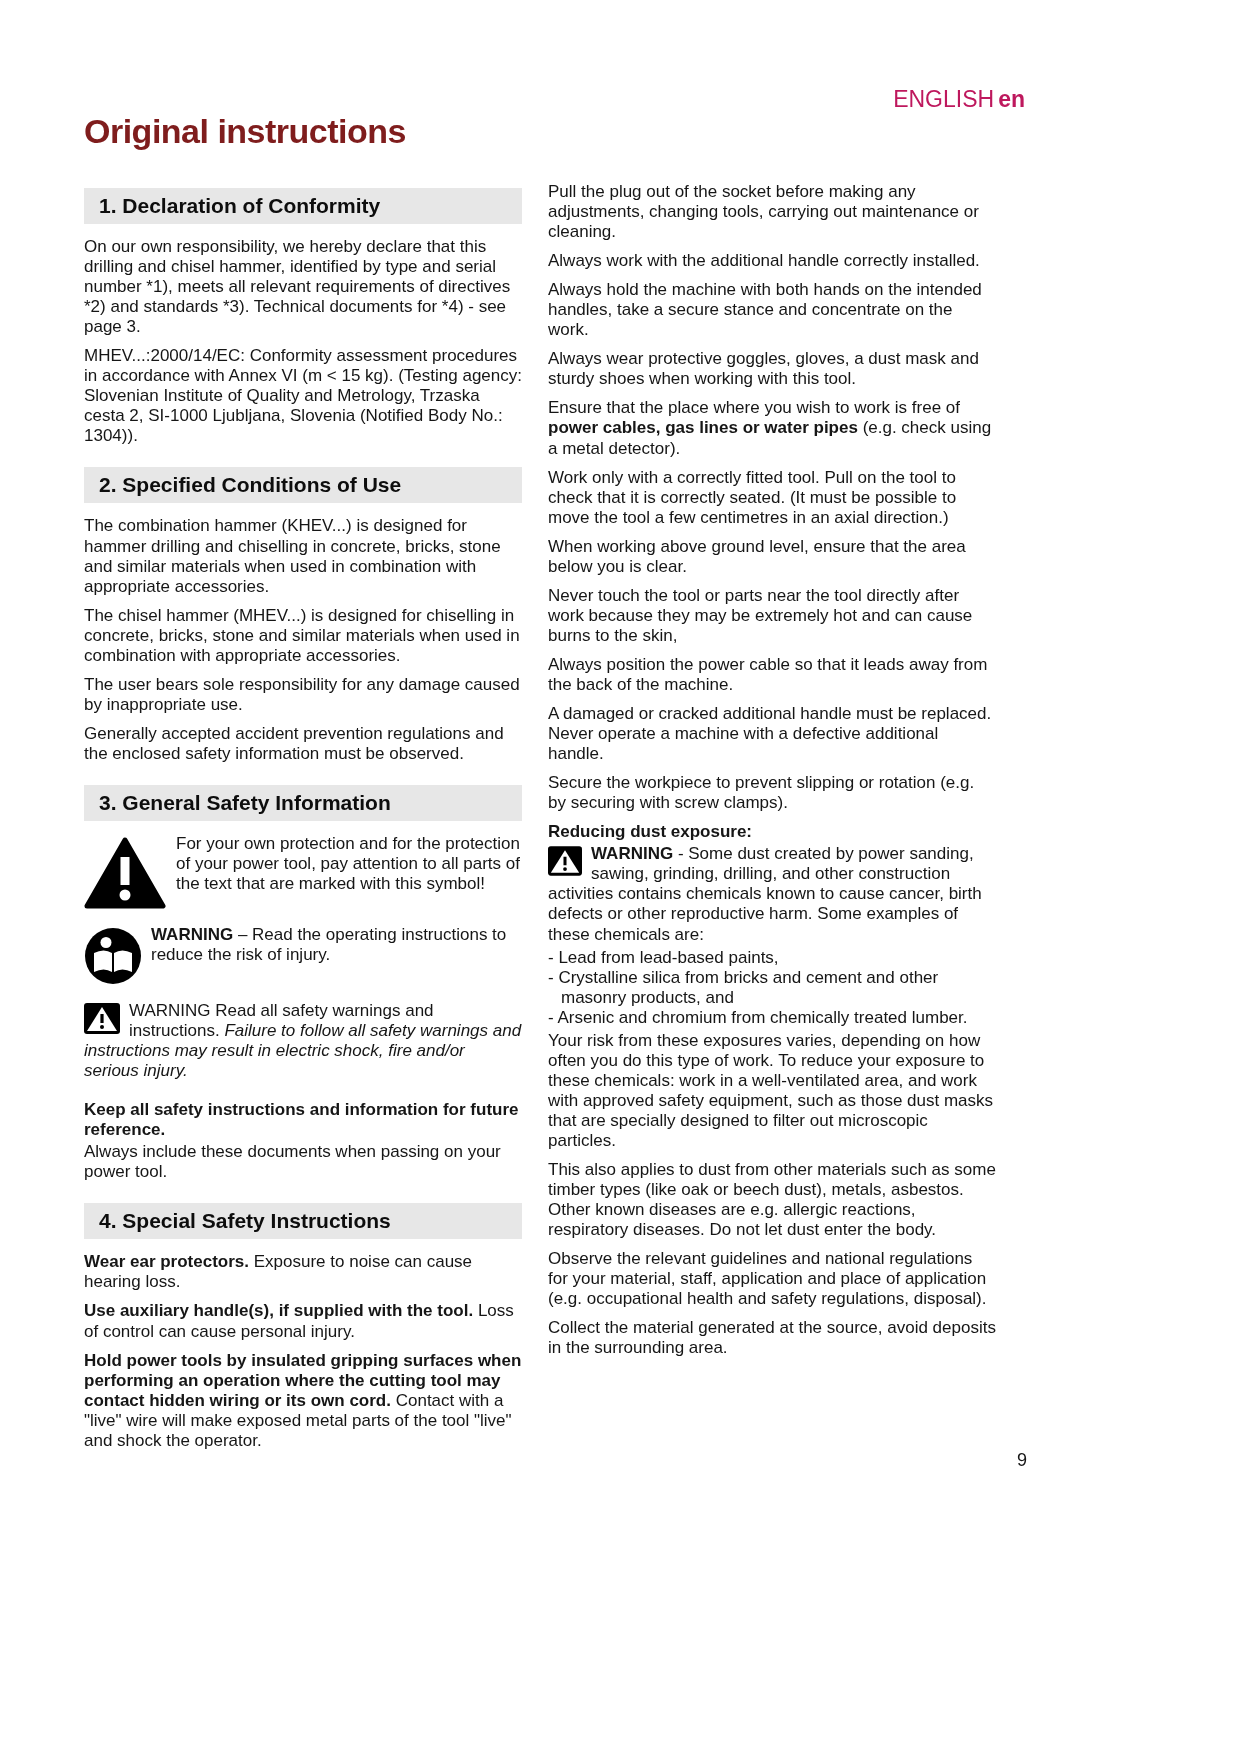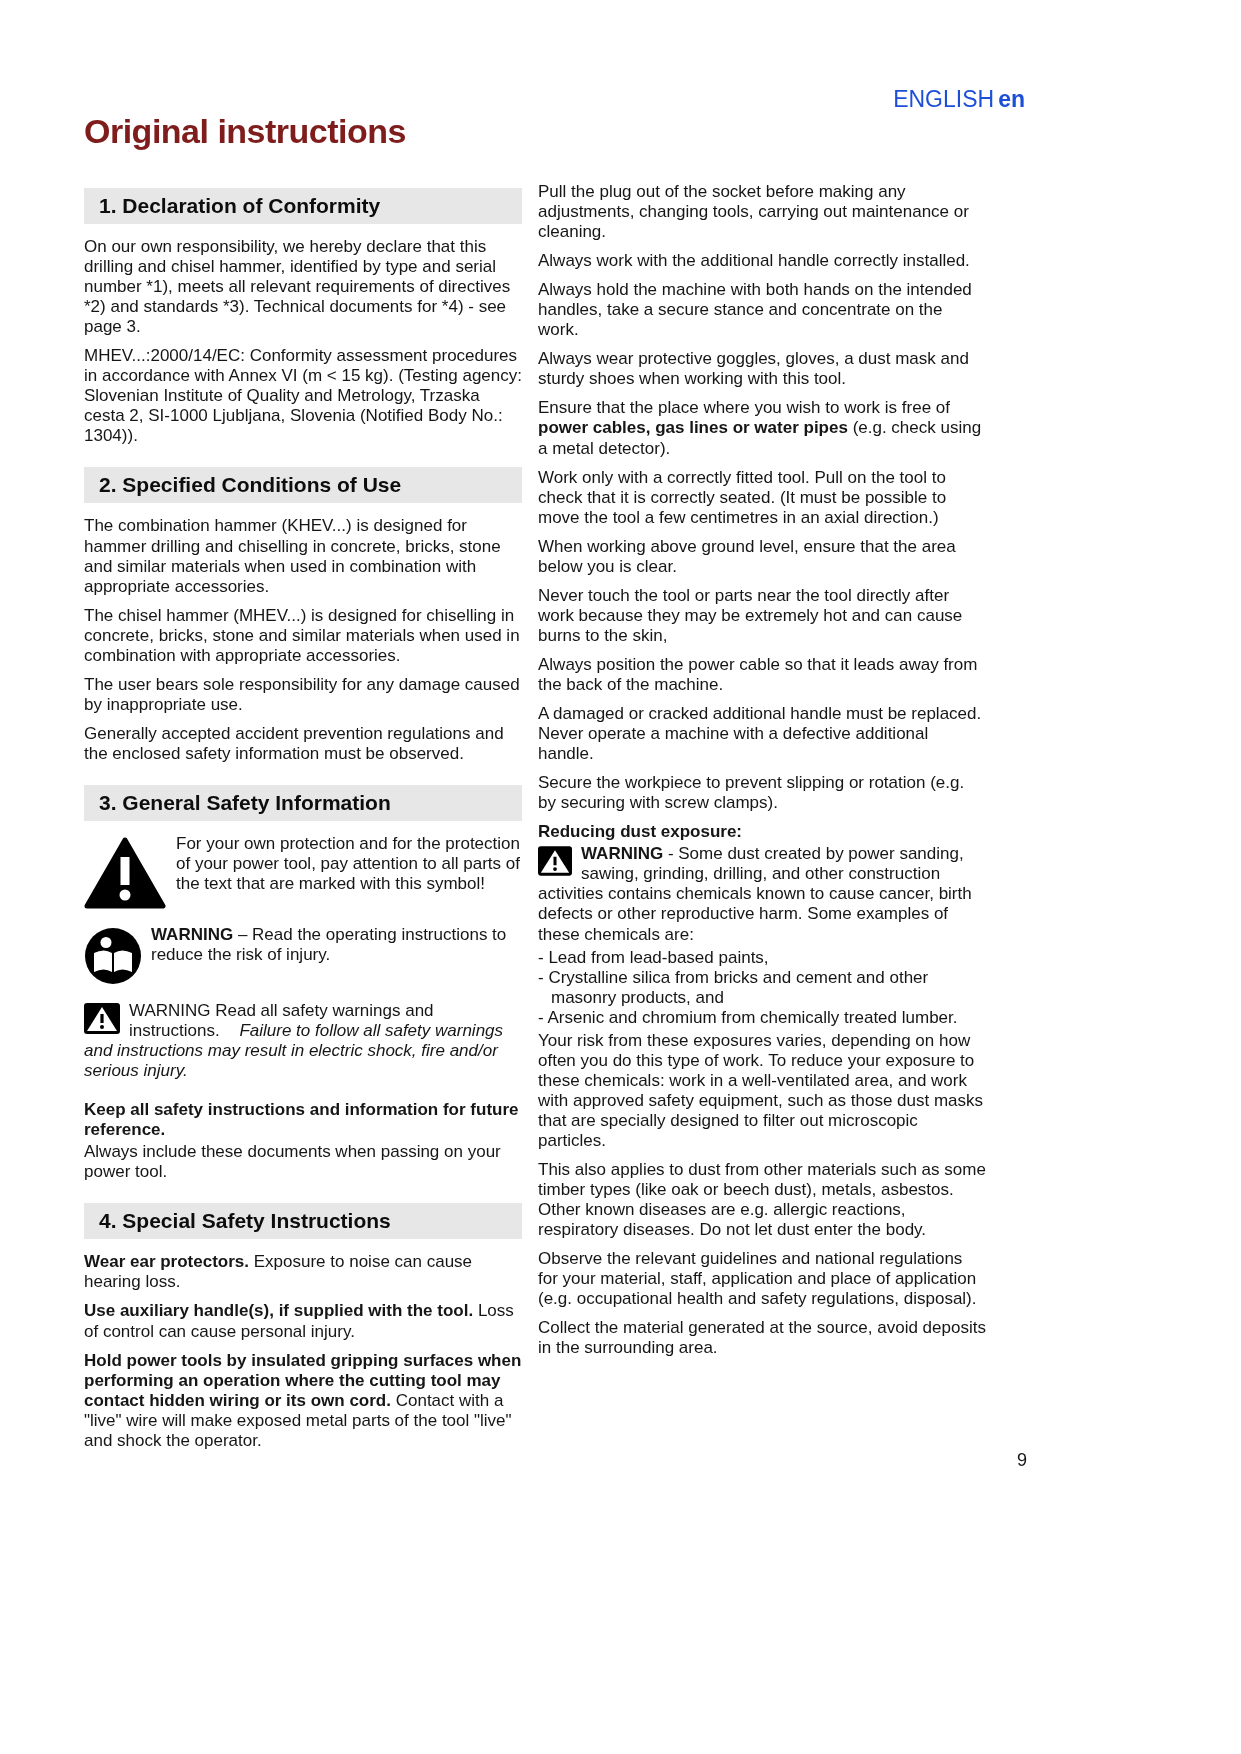--- a/index.html
+++ b/index.html
@@ -5,28 +5,28 @@
   html, body { margin: 0; padding: 0; background: #ffffff; }
   .page {
     position: relative;
     width: 1241px;
     height: 1754px;
     background: #ffffff;
     font-family: "Liberation Sans", "DejaVu Sans", sans-serif;
     color: var(--text, #161616);
     overflow: hidden;
   }
-  .lang-tag { position: absolute; top: 86px; right: 216px; font-size: 23px; color: #1d4ed8; }
+  .lang-tag { position: absolute; top: 86px; right: 216px; font-size: 23px; color: #be185d; }
   .lang-tag .lang-code { font-weight: 700; margin-left: 4px; }
   .doc-title {
     position: absolute; top: 112px; left: 84px;
     font-size: 34px; font-weight: 700; letter-spacing: -0.5px; color: #7f1d1d;
     margin: 0;
   }
-  .columns { position: absolute; top: 180px; left: 84px; display: flex; gap: 16px; }
+  .columns { position: absolute; top: 180px; left: 84px; display: flex; gap: 26px; }
   .col-left  { width: 438px; }
   .col-right { width: 448px; padding-top: 2px; }
   .sec-heading {
     background: var(--heading_bg, #e7e7e7);
     font-size: 21px; font-weight: 700; color: #0d0d0d;
     padding: 6px 8px 6px 15px;
     margin: 21px 0 13px;
   }
   .col-left .sec-heading:first-child { margin-top: 8px; }
   .para { font-size: 17px; line-height: 1.18; margin: 0 0 9px; }
@@ -95,21 +95,21 @@
 
       <div class="icon-block">
         <span class="icon icon-warn-sm">
           <svg width="36" height="31" viewBox="0 0 36 31" aria-hidden="true">
             <rect x="0" y="0" width="36" height="31" rx="3" fill="#000"></rect>
             <path d="M18 4 L33 28 L3 28 Z" fill="#fff"></path>
             <rect x="16.4" y="11" width="3.2" height="9" fill="#000"></rect>
             <circle cx="18" cy="24" r="2" fill="#000"></circle>
           </svg>
         </span>
-        <div class="para"><span style="font-weight: 400;">WARNING Read all safety warnings and instructions.</span><span style="font-style: italic; margin-left: 15px;"> Failure to follow all safety warnings and instructions may result in electric shock, fire and/or serious injury.</span></div>
+        <div class="para"><span style="font-weight: 400;">WARNING Read all safety warnings and instructions.</span><span style="font-style: italic;"> Failure to follow all safety warnings and instructions may result in electric shock, fire and/or serious injury.</span></div>
       </div>
 
       <p class="para bold tight">Keep all safety instructions and information for future reference.</p>
       <p class="para">Always include these documents when passing on your power tool.</p>
 
       <div class="sec-heading">4. Special Safety Instructions</div>
       <p class="para"><span style="font-weight: 700;">Wear ear protectors.</span><span> Exposure to noise can cause hearing loss.</span></p>
       <p class="para"><span style="font-weight: 700;">Use auxiliary handle(s), if supplied with the tool.</span><span> Loss of control can cause personal injury.</span></p>
       <p class="para"><span style="font-weight: 700; margin-top: 25px;">Hold power tools by insulated gripping surfaces when performing an operation where the cutting tool may contact hidden wiring or its own cord.</span><span> Contact with a "live" wire will make exposed metal parts of the tool "live" and shock the operator.</span></p>
 

